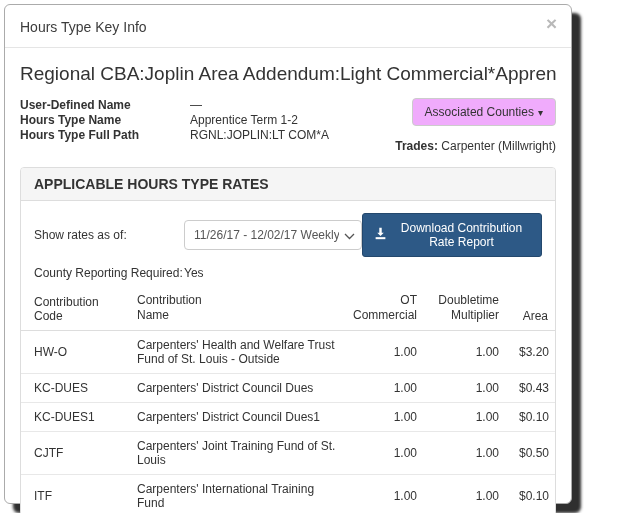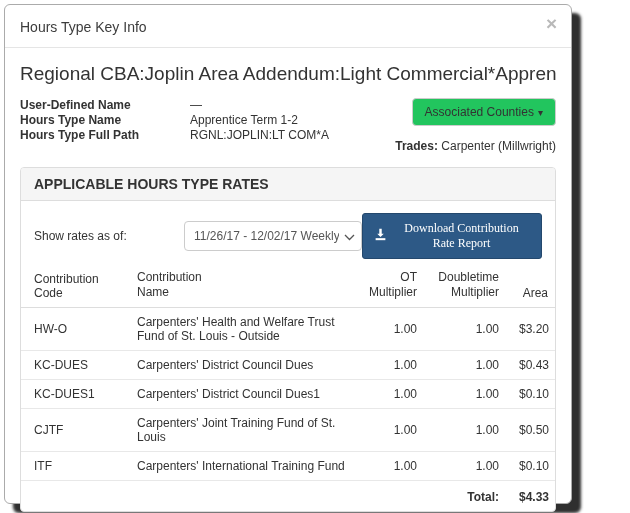--- a/index.html
+++ b/index.html
@@ -41,21 +41,21 @@
   }
   .info-section { display: flex; justify-content: space-between; }
   .fields { font-size: 12px; }
   .field-row { display: flex; line-height: 15px; }
   .field-label { width: 170px; font-weight: bold; color: #333; }
   .field-value { color: #333; }
   .info-right { display: flex; flex-direction: column; align-items: flex-end; }
   .btn {
     font-family: "Liberation Sans", sans-serif;
     font-size: 12px; color: #333;
-    background: #22c55e; border: 1px solid #ccc; border-radius: 4px;
+    background: #f0abfc; border: 1px solid #ccc; border-radius: 4px;
     padding: 6px 12px; cursor: pointer;
   }
   .assoc-btn { white-space: nowrap; }
   .caret { display: inline-block; margin-left: 4px; font-size: 10px; color: #333; }
   .trades-line { margin-top: 13px; font-size: 12px; white-space: nowrap; }
   .trades-line b { font-weight: bold; }
   .panel { margin-top: 14px; border: 1px solid #ddd; border-radius: 4px; background: #fff; }
   .panel-heading {
     background: #f5f5f5; border-bottom: 1px solid #ddd;
     border-radius: 3px 3px 0 0;
@@ -75,21 +75,21 @@
     padding: 4px 22px 4px 9px;
     border: 1px solid #ccc; border-radius: 4px; background: #fff;
     appearance: none; -webkit-appearance: none; -moz-appearance: none;
     white-space: nowrap; overflow: hidden;
   }
   .select-chevron { position: absolute; right: 7px; top: 9px; pointer-events: none; }
   .download-btn {
     display: inline-flex; align-items: center; gap: 6px;
     background: #2d5986; color: #fff;
     border: 1px solid #24486d; border-radius: 3px;
-    font-family: Liberation Serif, serif;
+    font-family: Liberation Sans, sans-serif;
     font-size: 12px; padding: 7px 11px; cursor: pointer;
   }
   .county-row { display: flex; padding: 9px 13px 2px; font-size: 12px; }
   .rates-table { width: 100%; border-collapse: collapse; font-size: 12px; margin-top: 4px; }
   .rates-table th, .rates-table td { padding: 7px 6px; text-align: left; color: #333; }
   .rates-table th { font-weight: normal; vertical-align: bottom; border-bottom: 1px solid #ddd; }
   .rates-table td { border-bottom: 1px solid #e8e8e8; }
   .col-code { width: 110px; padding-left: 13px !important; }
   .col-ot { width: 72px; }
   .col-dt { width: 82px; }
@@ -160,27 +160,31 @@
             <span>
               <svg width="13" height="13" viewBox="0 0 16 16" fill="#ffffff">
                   <path d="M6.5 1h3v6H12L8 11 4 7h2.5z"></path>
                   <path d="M2 12.5h12V15H2z"></path>
                 </svg>
             </span>
             <span>Download Contribution Rate Report</span>
           </button>
         </div>
 
+        <div class="county-row">
+          <span class="controls-label">County Reporting Required:</span>
+          <span>Yes</span>
+        </div>
 
         <table class="rates-table">
           <thead>
             <tr>
               <th class="col-code">Contribution Code</th>
               <th><span class="th-wrap">Contribution Name</span></th>
-              <th class="col-ot num"><span class="th-wrap">OT Multiplier</span></th>
+              <th class="col-ot num"><span class="th-wrap">OT Commercial</span></th>
               <th class="col-dt num"><span class="th-wrap">Doubletime Multiplier</span></th>
               <th class="col-rate num">Area</th>
             </tr>
           </thead>
           <tbody>
             <tr>
               <td class="col-code">HW-O</td>
               <td>Carpenters' Health and Welfare Trust Fund of St. Louis - Outside</td>
               <td class="num">1.00</td>
               <td class="num">1.00</td>

